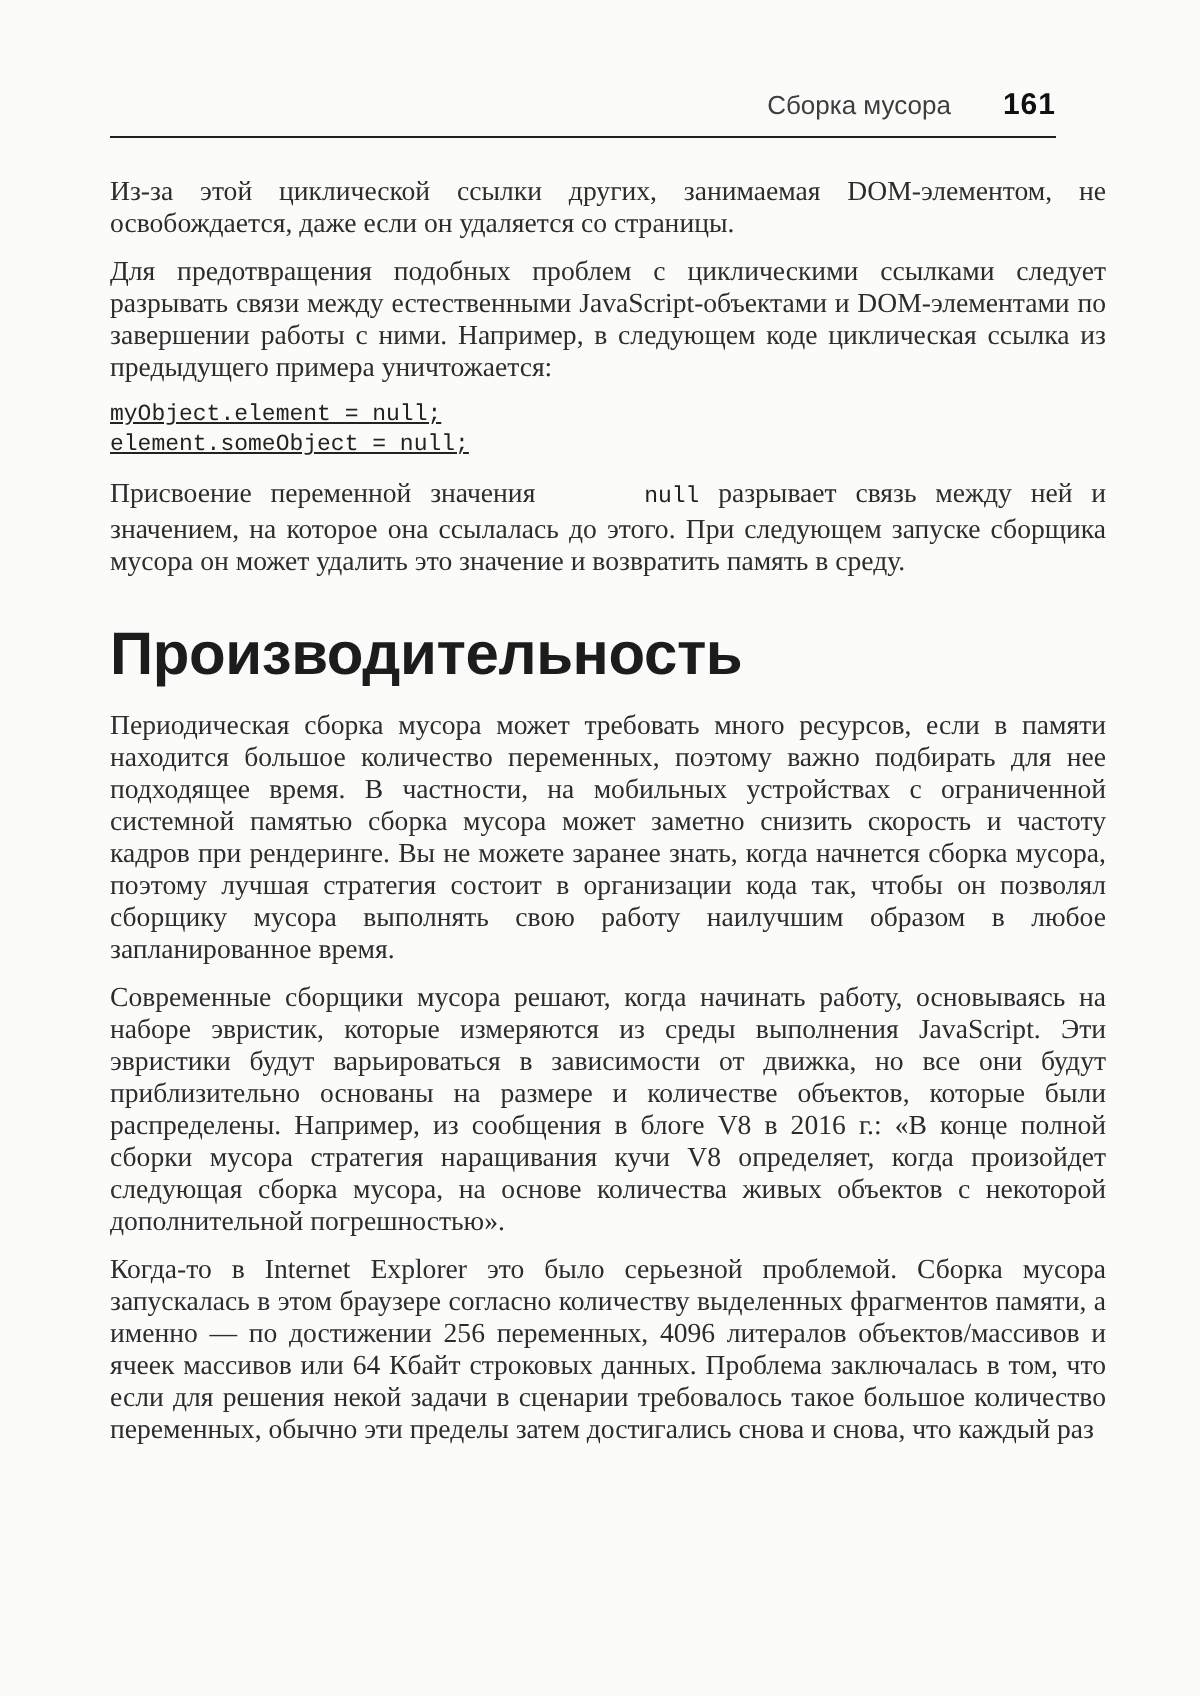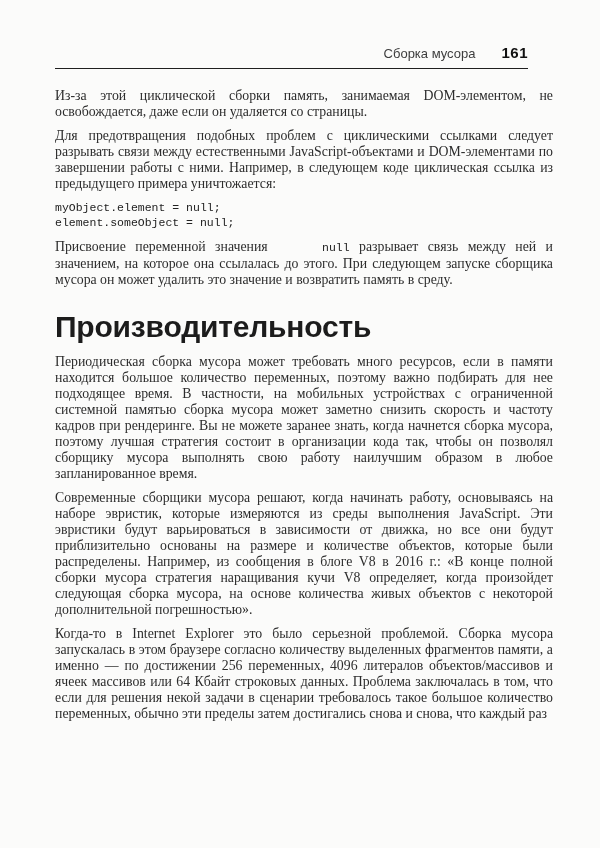--- a/index.html
+++ b/index.html
@@ -39,20 +39,21 @@
     line-height: 16px;
     text-align: justify;
     color: #2c2c2c;
   }
   .code-block {
     margin: 5px 0 9px 0;
     font-family: "Liberation Mono", monospace;
     font-size: 11.5px;
     line-height: 15px;
     color: #222;
+    text-decoration: underline;
   }
   .inline-code {
     font-family: "Liberation Mono", monospace;
     font-size: 11.5px;
     color: #222;
     margin-left: 45px;
   }
   
   .note-box {
     width: 476px;
@@ -93,21 +94,21 @@
 <div class="page">
 
   <header class="running-header">
     <span class="section-title">Сборка мусора</span>
     <span class="page-number">161</span>
   </header>
   <hr class="header-rule">
 
   <main class="page-body">
 
-    <p class="body-p">Из-за этой циклической сборки память, занимаемая DOM-элементом, не освобождается, даже если он удаляется со страницы.</p>
+    <p class="body-p">Из-за этой циклической ссылки других, занимаемая DOM-элементом, не освобождается, даже если он удаляется со страницы.</p>
 
     <p class="body-p">Для предотвращения подобных проблем с циклическими ссылками следует разрывать связи между естественными JavaScript-объектами и DOM-элементами по завершении работы с ними. Например, в следующем коде циклическая ссылка из предыдущего примера уничтожается:</p>
 
     <div class="code-block">
       <div class="code-line">myObject.element = null;</div>
       <div class="code-line">element.someObject = null;</div>
     </div>
 
     <p class="body-p"><span>Присвоение переменной значения </span><code class="inline-code">null</code><span> разрывает связь между ней и значением, на которое она ссылалась до этого. При следующем запуске сборщика мусора он может удалить это значение и возвратить память в среду.</span></p>
 

